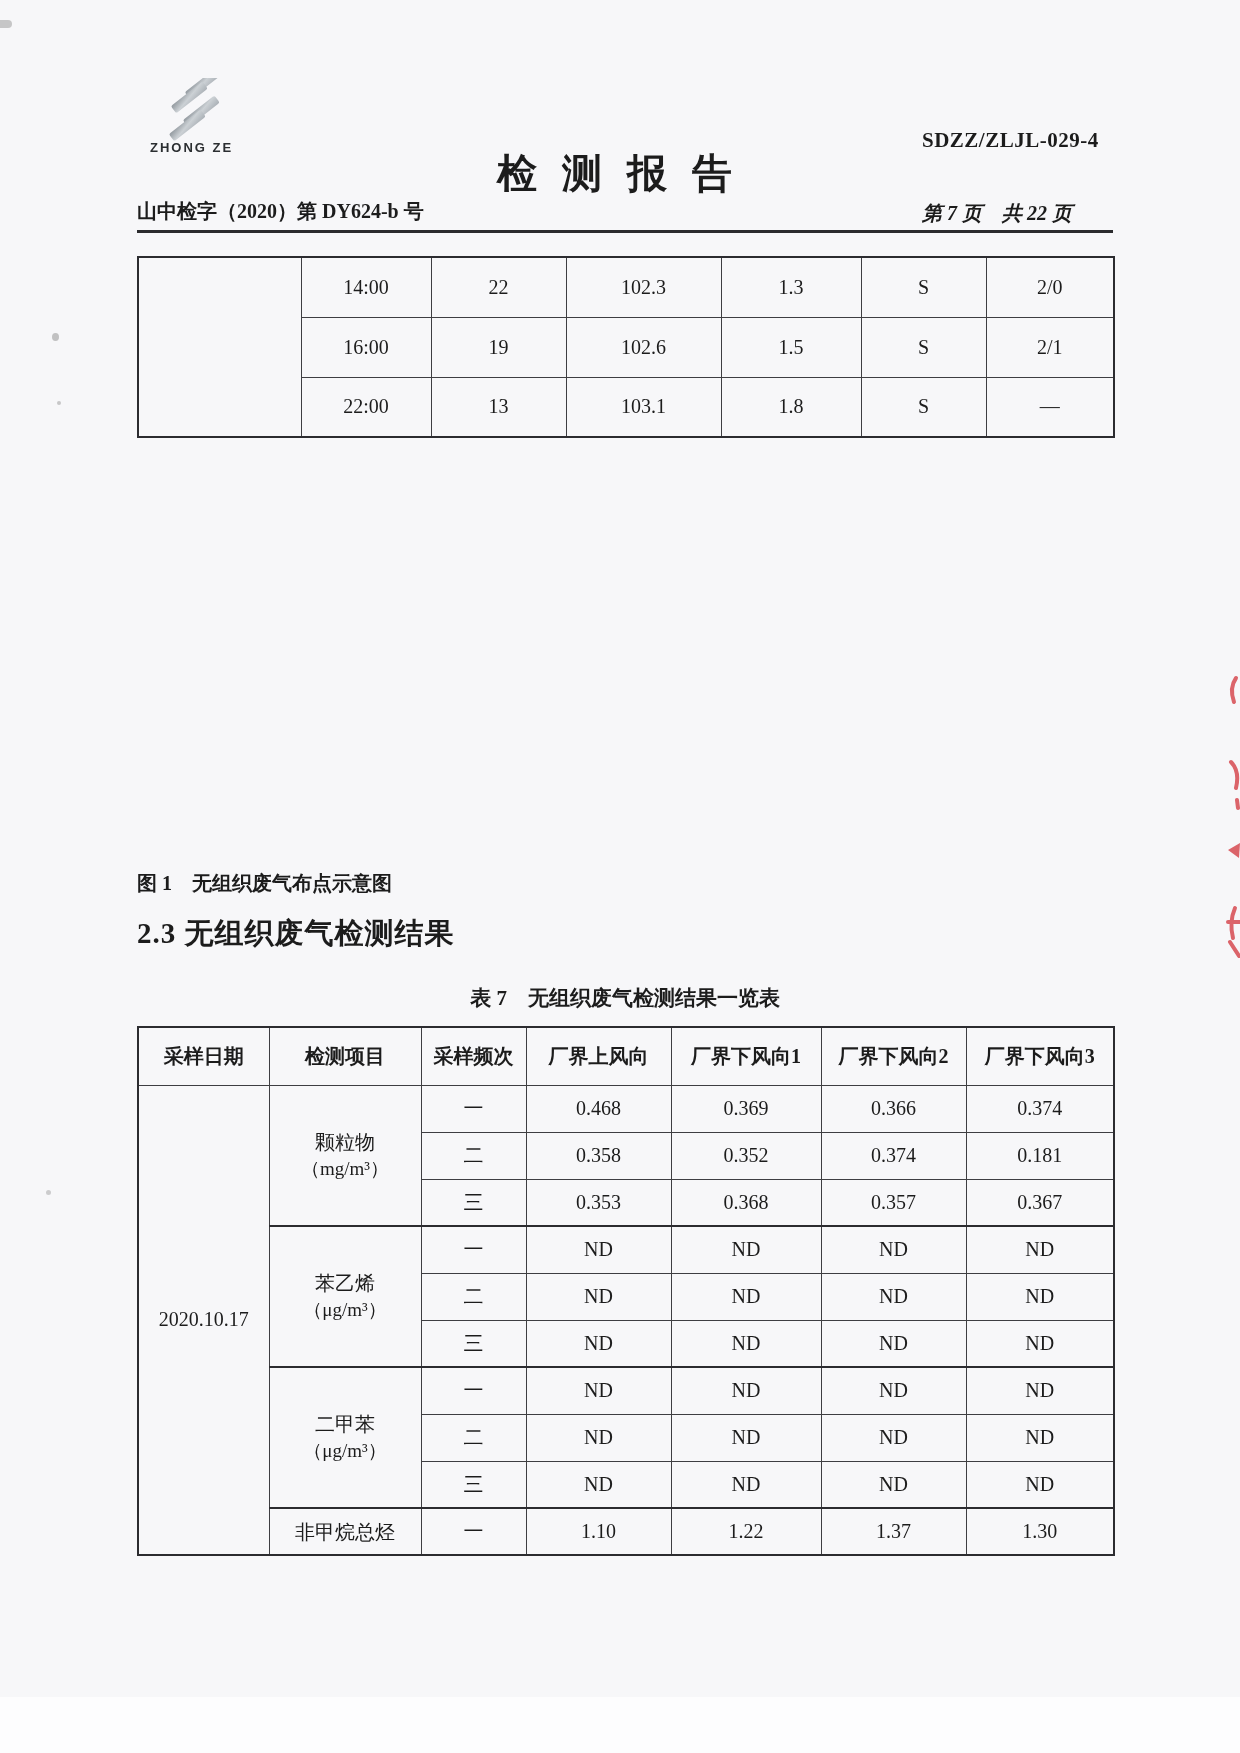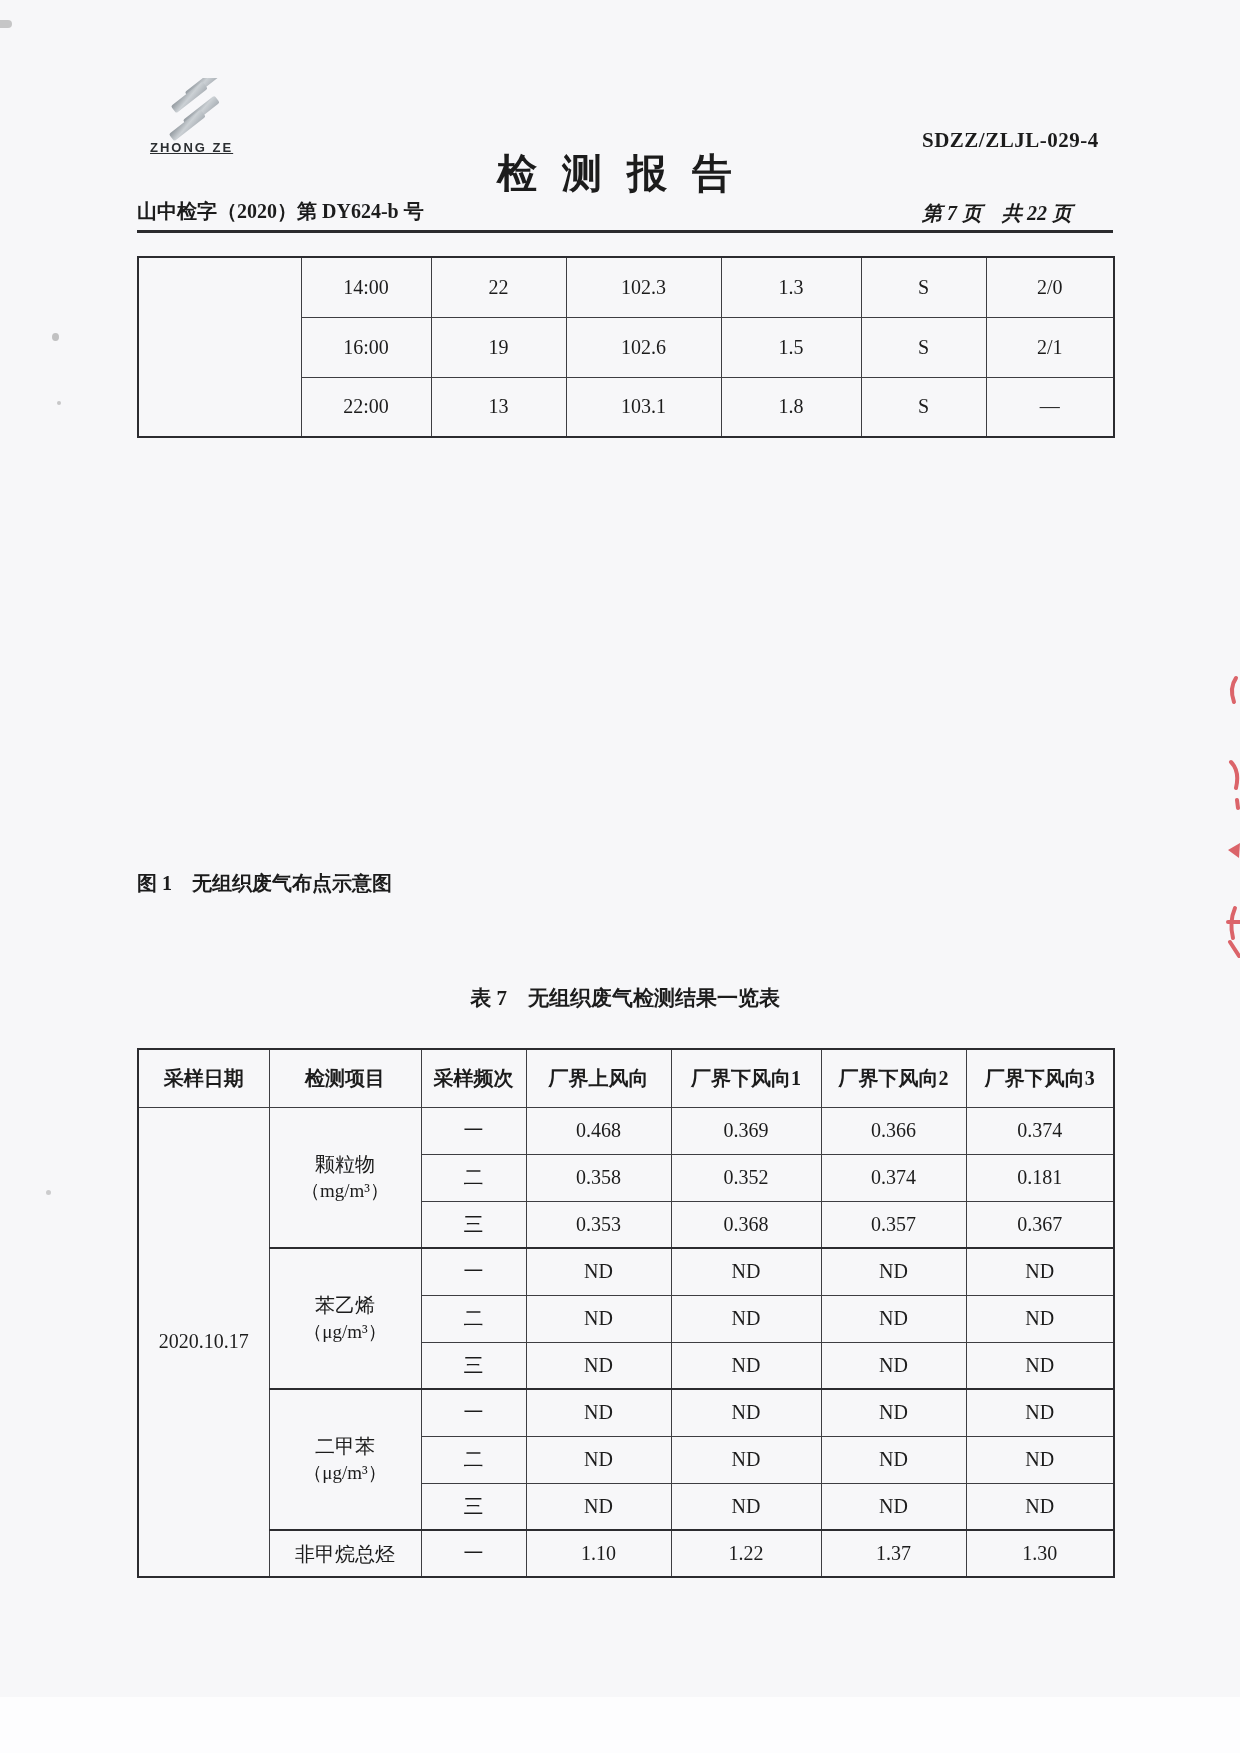--- a/index.html
+++ b/index.html
@@ -8,34 +8,34 @@
     background:#f7f7f9; overflow:hidden;
     font-family:"Liberation Serif","DejaVu Serif",serif; color:#1c1c1c;
   }
   .bottom-strip{position:absolute;left:0;right:0;bottom:0;height:56px;background:#fdfdfe;}
   .corner-mark{position:absolute;left:0;top:20px;width:12px;height:8px;background:#8a8a8a;opacity:.45;border-radius:0 4px 4px 0;}
   .speck{position:absolute;background:#8b8b8b;border-radius:50%;}
 
   
   .logo{position:absolute;left:155px;top:78px;}
   .logo-text{position:absolute;left:150px;top:140px;font-family:"Liberation Sans","DejaVu Sans",sans-serif;
-    font-weight:bold;font-size:13px;letter-spacing:2px;color:#2b2e31;text-decoration:underline;}
+    font-weight:bold;font-size:13px;letter-spacing:2px;color:#2b2e31;}
   .title{position:absolute;left:497px;top:146px;font-size:40px;font-weight:bold;letter-spacing:25px;white-space:nowrap;}
   .doc-code{position:absolute;left:922px;top:128px;font-size:21px;font-weight:bold;letter-spacing:.5px;}
   .report-no{position:absolute;left:137px;top:198px;font-size:20px;font-weight:bold;}
   .page-info{position:absolute;left:922px;top:200px;font-size:20px;font-weight:bold;font-style:italic;}
   .header-rule{position:absolute;left:137px;top:230px;width:976px;height:3px;background:#2b2b2e;}
 
   
   table{border-collapse:collapse;table-layout:fixed;border-radius:11px;}
   td{border:1px solid #3e3e42;text-align:center;vertical-align:middle;padding:0;}
   .toptable{position:absolute;left:137px;top:256px;width:976px;border:2px solid #2c2c30;}
   .toptable tr{height:60px;}
   .toptable td{font-size:20px;}
-  .t7{position:absolute;left:137px;top:1026px;width:976px;border:2px solid #2c2c30;margin-top:22px;}
+  .t7{position:absolute;left:137px;top:1026px;width:976px;border:2px solid #2c2c30;}
   .t7 .hrow{height:58px;}
   .t7 .hrow td{font-weight:bold;font-size:20px;}
   .t7 tr{height:47px;}
   .t7 td{font-size:20px;}
   .t7 .gsep td{border-top:2px solid #2c2c30;}
   .itemcell div{line-height:1.4;}
   .itemcell .unit{font-size:19px;}
 
   
   .diagram{position:absolute;left:137px;top:436px;width:976px;height:430px;border:2px solid #2c2c30;border-top:none;}
@@ -116,20 +116,21 @@
         <td>1.8</td>
         <td>S</td>
         <td>—</td>
       </tr>
     </tbody>
   </table>
 
 
   <div class="caption">图 1　无组织废气布点示意图</div>
 
+  <div class="section-heading">2.3 无组织废气检测结果</div>
 
   <div class="t7-title">表 7　无组织废气检测结果一览表</div>
 
   <table class="t7">
     <colgroup>
       <col style="width:131px">
         <col style="width:152px">
         <col style="width:105px">
       <col style="width:145px">
         <col style="width:150px">

